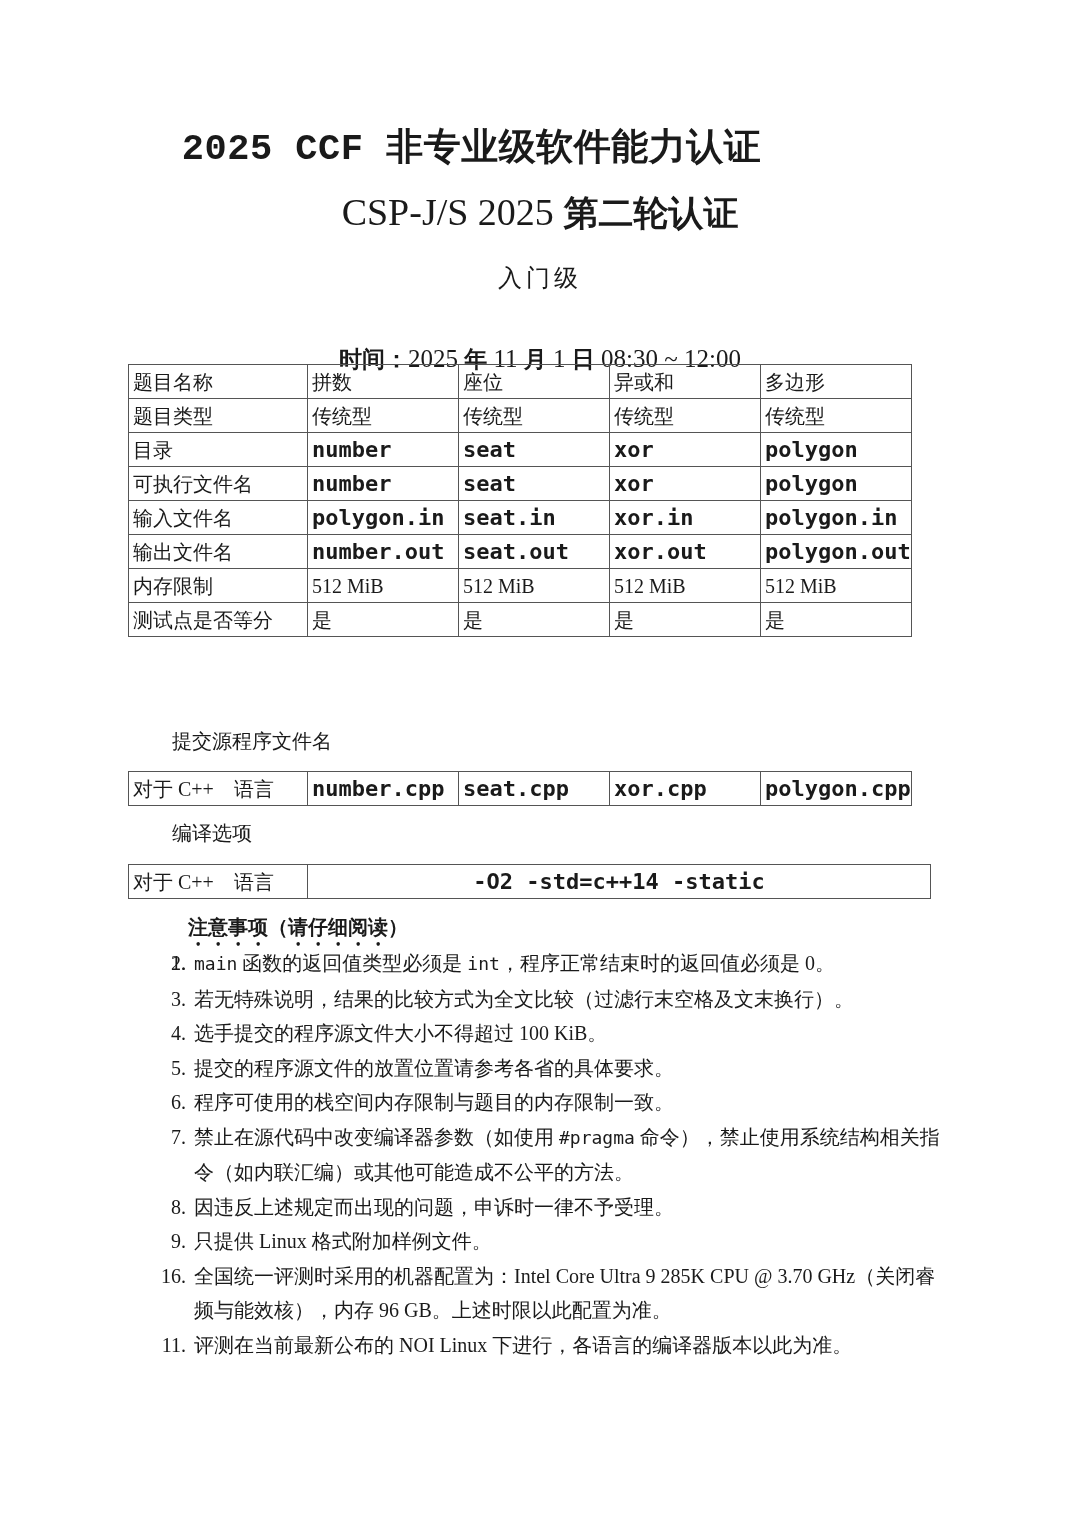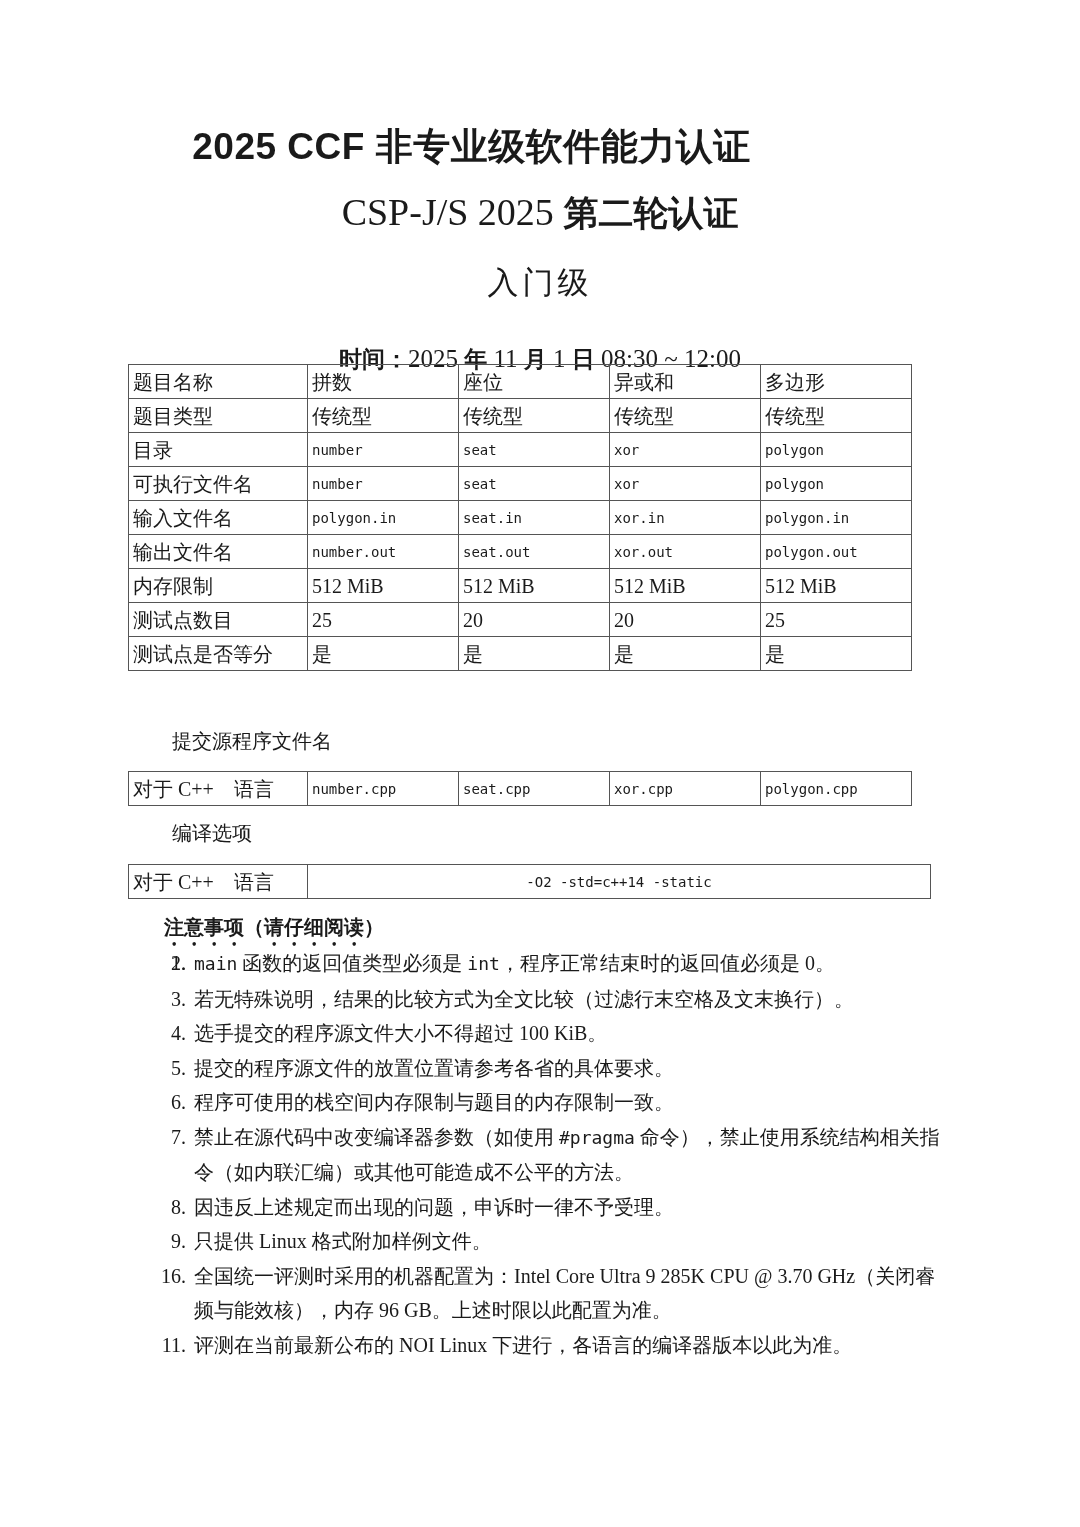--- a/index.html
+++ b/index.html
@@ -4,30 +4,30 @@
   <style>
     html, body { margin: 0; padding: 0; background: #ffffff; }
     body {
       width: 1080px; height: 1527px; position: relative; overflow: hidden;
       font-family: "Liberation Serif", "DejaVu Serif", serif;
       color: #1a1a1a;
     }
     .title1 {
       position: absolute; top: 122px; left: 0; width: 943px; text-align: center;
       font-size: 37px; font-weight: bold; letter-spacing: 0.5px;
-      font-family: Liberation Sans, sans-serif;
+      font-family: Liberation Mono, monospace;
     }
     .title2 {
       position: absolute; top: 190px; left: 0; width: 1080px; text-align: center;
       font-size: 38px;
     }
     .title2 .cn { font-weight: bold; font-family: Liberation Mono, monospace; font-size: 35px; }
     .title3 {
       position: absolute; top: 262px; left: 0; width: 1080px; text-align: center;
-      font-size: 31px; letter-spacing: 4px;
+      font-size: 24px; letter-spacing: 4px;
     }
     .timeline {
       position: absolute; top: 316px; left: 0; width: 1080px; text-align: center;
       font-size: 25px;
       margin-top: 28px;
     }
     .timeline .lbl { font-weight: bold; font-family: "DejaVu Sans", sans-serif; font-size: 23px; }
     .timeline .b { font-weight: bold; font-family: "DejaVu Sans", sans-serif; font-size: 23px; }
 
     table.grid {
@@ -35,34 +35,34 @@
       font-size: 20px;
     }
     table.grid td {
       border: 1.3px solid #555;
       height: 33px; padding: 0 0 0 4px;
       vertical-align: middle; white-space: nowrap;
       line-height: 1;
     }
     table.grid td.c0 { width: 174px; }
     table.grid td.c1, table.grid td.c2, table.grid td.c3, table.grid td.c4 { width: 146px; }
-    .mono { font-family: "DejaVu Sans Mono", "Liberation Mono", monospace; font-size: 14px; }
+    .mono { font-family: "DejaVu Sans Mono", "Liberation Mono", monospace; font-size: 22px; font-weight: bold; }
     #main-table { top: 364px; }
     #source-table { top: 771px; }
     #compile-table { top: 864px; }
     #compile-table td.span { width: 622px; text-align: center; padding: 0; }
 
     .section-label {
       position: absolute; left: 172px; font-size: 20px;
     }
     #source-label { top: 728px; }
     #compile-label { top: 820px; }
 
     .notes-title {
-      position: absolute; top: 914px; left: 164px; font-size: 20px;
+      position: absolute; top: 914px; left: 188px; font-size: 20px;
       font-family: "DejaVu Sans", sans-serif; font-weight: bold;
     }
     .notes-title .emph {
       text-emphasis: dot; -webkit-text-emphasis: dot;
       text-emphasis-position: under; -webkit-text-emphasis-position: under;
     }
     ol.notes {
       position: absolute; top: 946px; left: 150px; width: 802px;
       margin: 0; padding: 0; list-style: none; font-size: 20px;
     }
@@ -139,27 +139,20 @@
         <td class="c2 mono">seat.out</td>
         <td class="c3 mono">xor.out</td>
         <td class="c4 mono">polygon.out</td>
       </tr>
       <tr>
         <td class="c0">内存限制</td>
         <td class="c1">512 MiB</td>
         <td class="c2">512 MiB</td>
         <td class="c3">512 MiB</td>
         <td class="c4">512 MiB</td>
-      </tr>
-      <tr>
-        <td class="c0">测试点数目</td>
-        <td class="c1">25</td>
-        <td class="c2">20</td>
-        <td class="c3">20</td>
-        <td class="c4">25</td>
       </tr>
       <tr>
         <td class="c0">测试点是否等分</td>
         <td class="c1">是</td>
         <td class="c2">是</td>
         <td class="c3">是</td>
         <td class="c4">是</td>
       </tr>
     </tbody>
 </table>

